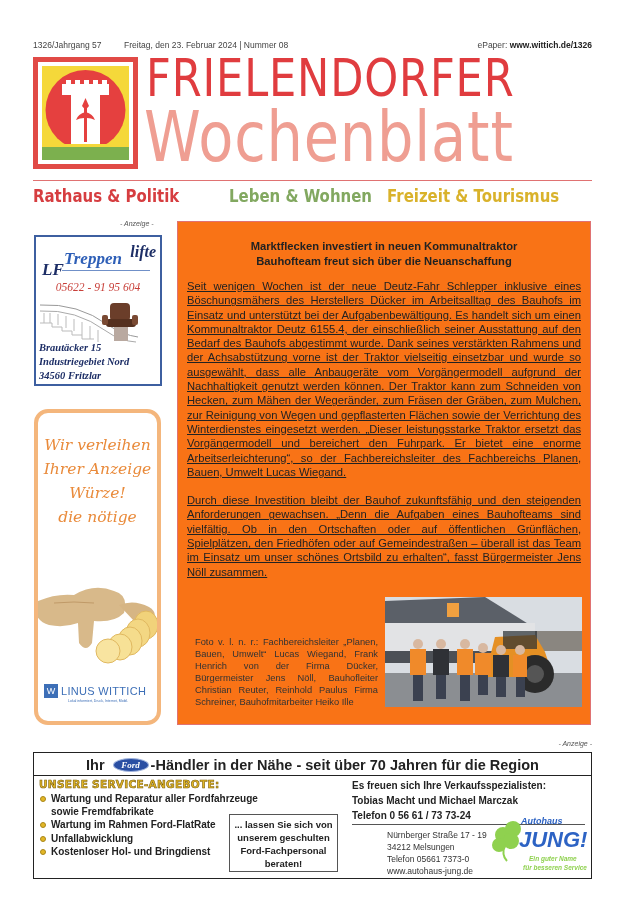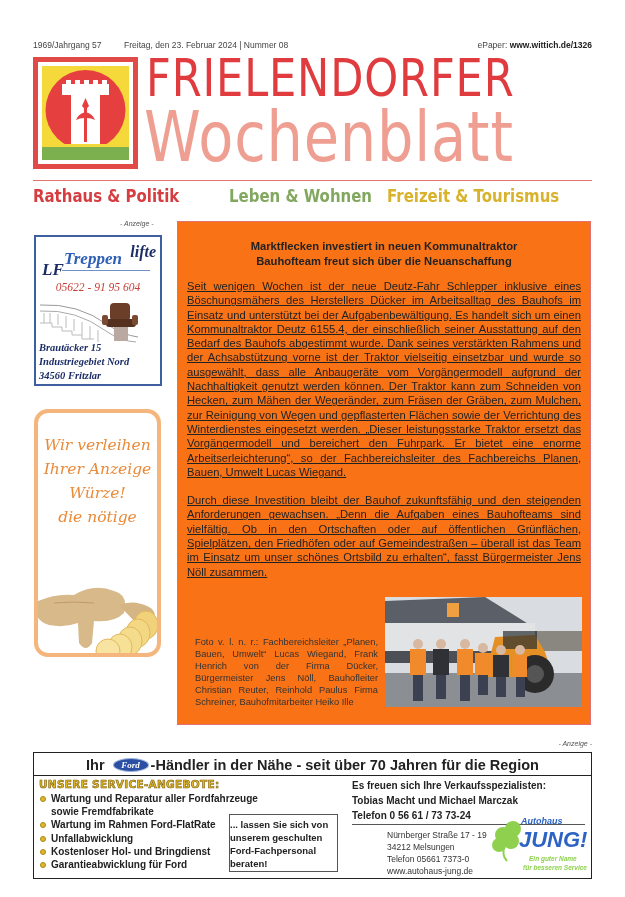--- a/index.html
+++ b/index.html
@@ -35,21 +35,21 @@
   .lift-brand { position: absolute; left: 4px; top: 6px; width: 118px; height: 38px; font-family: "Liberation Serif", serif; font-style: italic; font-weight: bold; }
   .lift-lf { position: absolute; left: 2px; top: 17px; font-size: 17px; color: #1d2e66; }
   .lift-treppen { position: absolute; left: 24px; top: 6px; font-size: 17px; color: #2e5fb7; }
   .lift-lifte { position: absolute; right: 2px; top: 0px; font-size: 16px; color: #1d2e66; }
   .lift-line { position: absolute; left: 22px; right: 8px; top: 27px; height: 1px; background: #7090c8; }
   .lift-phone { position: absolute; left: 0; right: 0; top: 44px; text-align: center; font-family: "Liberation Serif", serif; font-style: italic; color: #c8403a; font-size: 11.5px; }
   .lift-art { position: absolute; left: 2px; top: 58px; width: 122px; height: 48px; }
   .lift-addr { position: absolute; left: 3px; top: 104px; font-family: "Liberation Serif", serif; font-style: italic; font-weight: bold; font-size: 10.5px; color: #1d2e66; line-height: 14px; }
 
   
-  .ad-ginger { position: absolute; left: 34px; top: 409px; width: 127px; height: 248px; border: 4px solid #f4b67c; border-radius: 14px; background: #fff; overflow: hidden; }
+  .ad-ginger { position: absolute; left: 34px; top: 409px; width: 127px; height: 316px; border: 4px solid #f4b67c; border-radius: 14px; background: #fff; overflow: hidden; }
   .ginger-text { position: absolute; left: 0; right: 0; top: 20px; text-align: center; font-family: "DejaVu Serif", serif; font-style: italic; color: #e98a3a; font-size: 15.5px; line-height: 24px; }
   .ginger-img { position: absolute; left: -4px; top: 160px; width: 130px; height: 95px; }
   .ginger-logo { position: absolute; left: 6px; top: 271px; display: flex; align-items: center; gap: 3px; }
   .ginger-logo-box { width: 14px; height: 14px; background: #3d6fb7; color: #fff; font-size: 9px; text-align: center; line-height: 14px; }
   .ginger-logo-name { font-size: 11px; color: #3d6fb7; letter-spacing: 0.3px; }
   .ginger-logo-tag { position: absolute; left: 24px; top: 15px; font-size: 3.5px; color: #3d6fb7; white-space: nowrap; }
 
   
   .article { position: absolute; left: 177px; top: 221px; width: 414px; height: 504px; border: 1.5px solid #e07272; background: #f97316; }
   .art-head { position: absolute; left: 0; right: 0; top: 17px; text-align: center; font-weight: bold; font-size: 11.2px; line-height: 15px; color: #222; }
@@ -60,30 +60,30 @@
 
   
   .ad-ford { position: absolute; left: 33px; top: 752px; width: 559px; height: 127px; border: 1.5px solid #222; background: #fff; }
   .ford-head { position: absolute; left: 0; right: 0; top: 2px; height: 21px; display: flex; align-items: center; justify-content: center; font-weight: bold; font-size: 14.5px; color: #222; border-bottom: 1px solid #222; }
   .ford-oval { display: inline-block; width: 36px; height: 14px; border-radius: 50%; background: #2a4fa3; border: 1px solid #9fb3dc; color: #fff; font-family: "Liberation Serif", serif; font-style: italic; font-size: 9px; line-height: 12px; text-align: center; margin: 0 2px 0 8px; }
   .ford-head-pre { margin-right: 0; }
   .ford-svc-title { position: absolute; left: 5px; top: 25px; font-family: "DejaVu Sans", sans-serif; font-weight: bold; font-size: 10.5px; color: #e3b726; -webkit-text-stroke: 0.6px #7a5d0a; letter-spacing: 0.3px; }
   .ford-list { position: absolute; left: 5px; top: 39px; list-style: none; font-weight: bold; font-size: 10px; line-height: 13.2px; color: #222; }
   .ford-list li { position: relative; padding-left: 12px; }
   .ford-list li.bullet::before { content: ""; position: absolute; left: 1px; top: 4px; width: 4px; height: 4px; border-radius: 50%; background: #e3b726; border: 1px solid #a8861a; }
-  .ford-callout { position: absolute; left: 195px; top: 61px; width: 109px; height: 58px; border: 1px solid #555; font-weight: bold; font-size: 9.5px; line-height: 13px; padding-top: 3px; color: #222; }
+  .ford-callout { position: absolute; left: 195px; top: 61px; width: 109px; height: 58px; border: 1px solid #555; text-align: center; font-weight: bold; font-size: 9.5px; line-height: 13px; padding-top: 3px; color: #222; }
   .ford-contact { position: absolute; left: 318px; top: 25px; font-weight: bold; font-size: 10px; line-height: 15px; color: #222; }
   .ford-divider { position: absolute; left: 318px; right: 6px; top: 71px; height: 1px; background: #555; }
   .ford-addr { position: absolute; left: 353px; top: 76px; font-size: 8.5px; line-height: 12px; color: #333; }
   .ford-jung { position: absolute; left: 455px; top: 60px; width: 100px; height: 64px; }
 </style>
 </head>
 <body>
 
-<div class="meta-line meta-issue">1969/Jahrgang 57</div>
+<div class="meta-line meta-issue">1326/Jahrgang 57</div>
 <div class="meta-line meta-date">Freitag, den 23. Februar 2024 | Nummer 08</div>
 <div class="meta-line meta-epaper"><span>ePaper: </span><b>www.wittich.de/1326</b></div>
 
 <div class="logo">
   <div class="logo-inner">
     <svg viewBox="0 0 87 94" preserveAspectRatio="none">
       <rect x="0" y="0" width="87" height="94" fill="#f5d83a"></rect>
       <circle cx="43.5" cy="44" r="40" fill="#e5403f"></circle>
       <rect x="0" y="80" width="87" height="14" fill="#7cb04e"></rect>
       <rect x="0" y="78" width="87" height="3" fill="#f5d83a"></rect>
@@ -222,21 +222,20 @@
     <span class="ford-oval">Ford</span>
     <span>-Händler in der Nähe - seit über 70 Jahren für die Region</span>
   </div>
   <div class="ford-svc-title">UNSERE SERVICE-ANGEBOTE:</div>
   <ul class="ford-list">
     <li class="bullet">Wartung und Reparatur aller Fordfahrzeuge</li>
     <li>sowie Fremdfabrikate</li>
     <li class="bullet">Wartung im Rahmen Ford-FlatRate</li>
     <li class="bullet">Unfallabwicklung</li>
     <li class="bullet">Kostenloser Hol- und Bringdienst</li>
-    <li class="bullet">Garantieabwicklung für Ford</li>
   </ul>
   <div class="ford-callout">
     <div>... lassen Sie sich von</div>
     <div>unserem geschulten</div>
     <div>Ford-Fachpersonal</div>
     <div>beraten!</div>
   </div>
   <div class="ford-contact">
     <div>Es freuen sich Ihre Verkaufsspezialisten:</div>
     <div>Tobias Macht und Michael Marczak</div>

